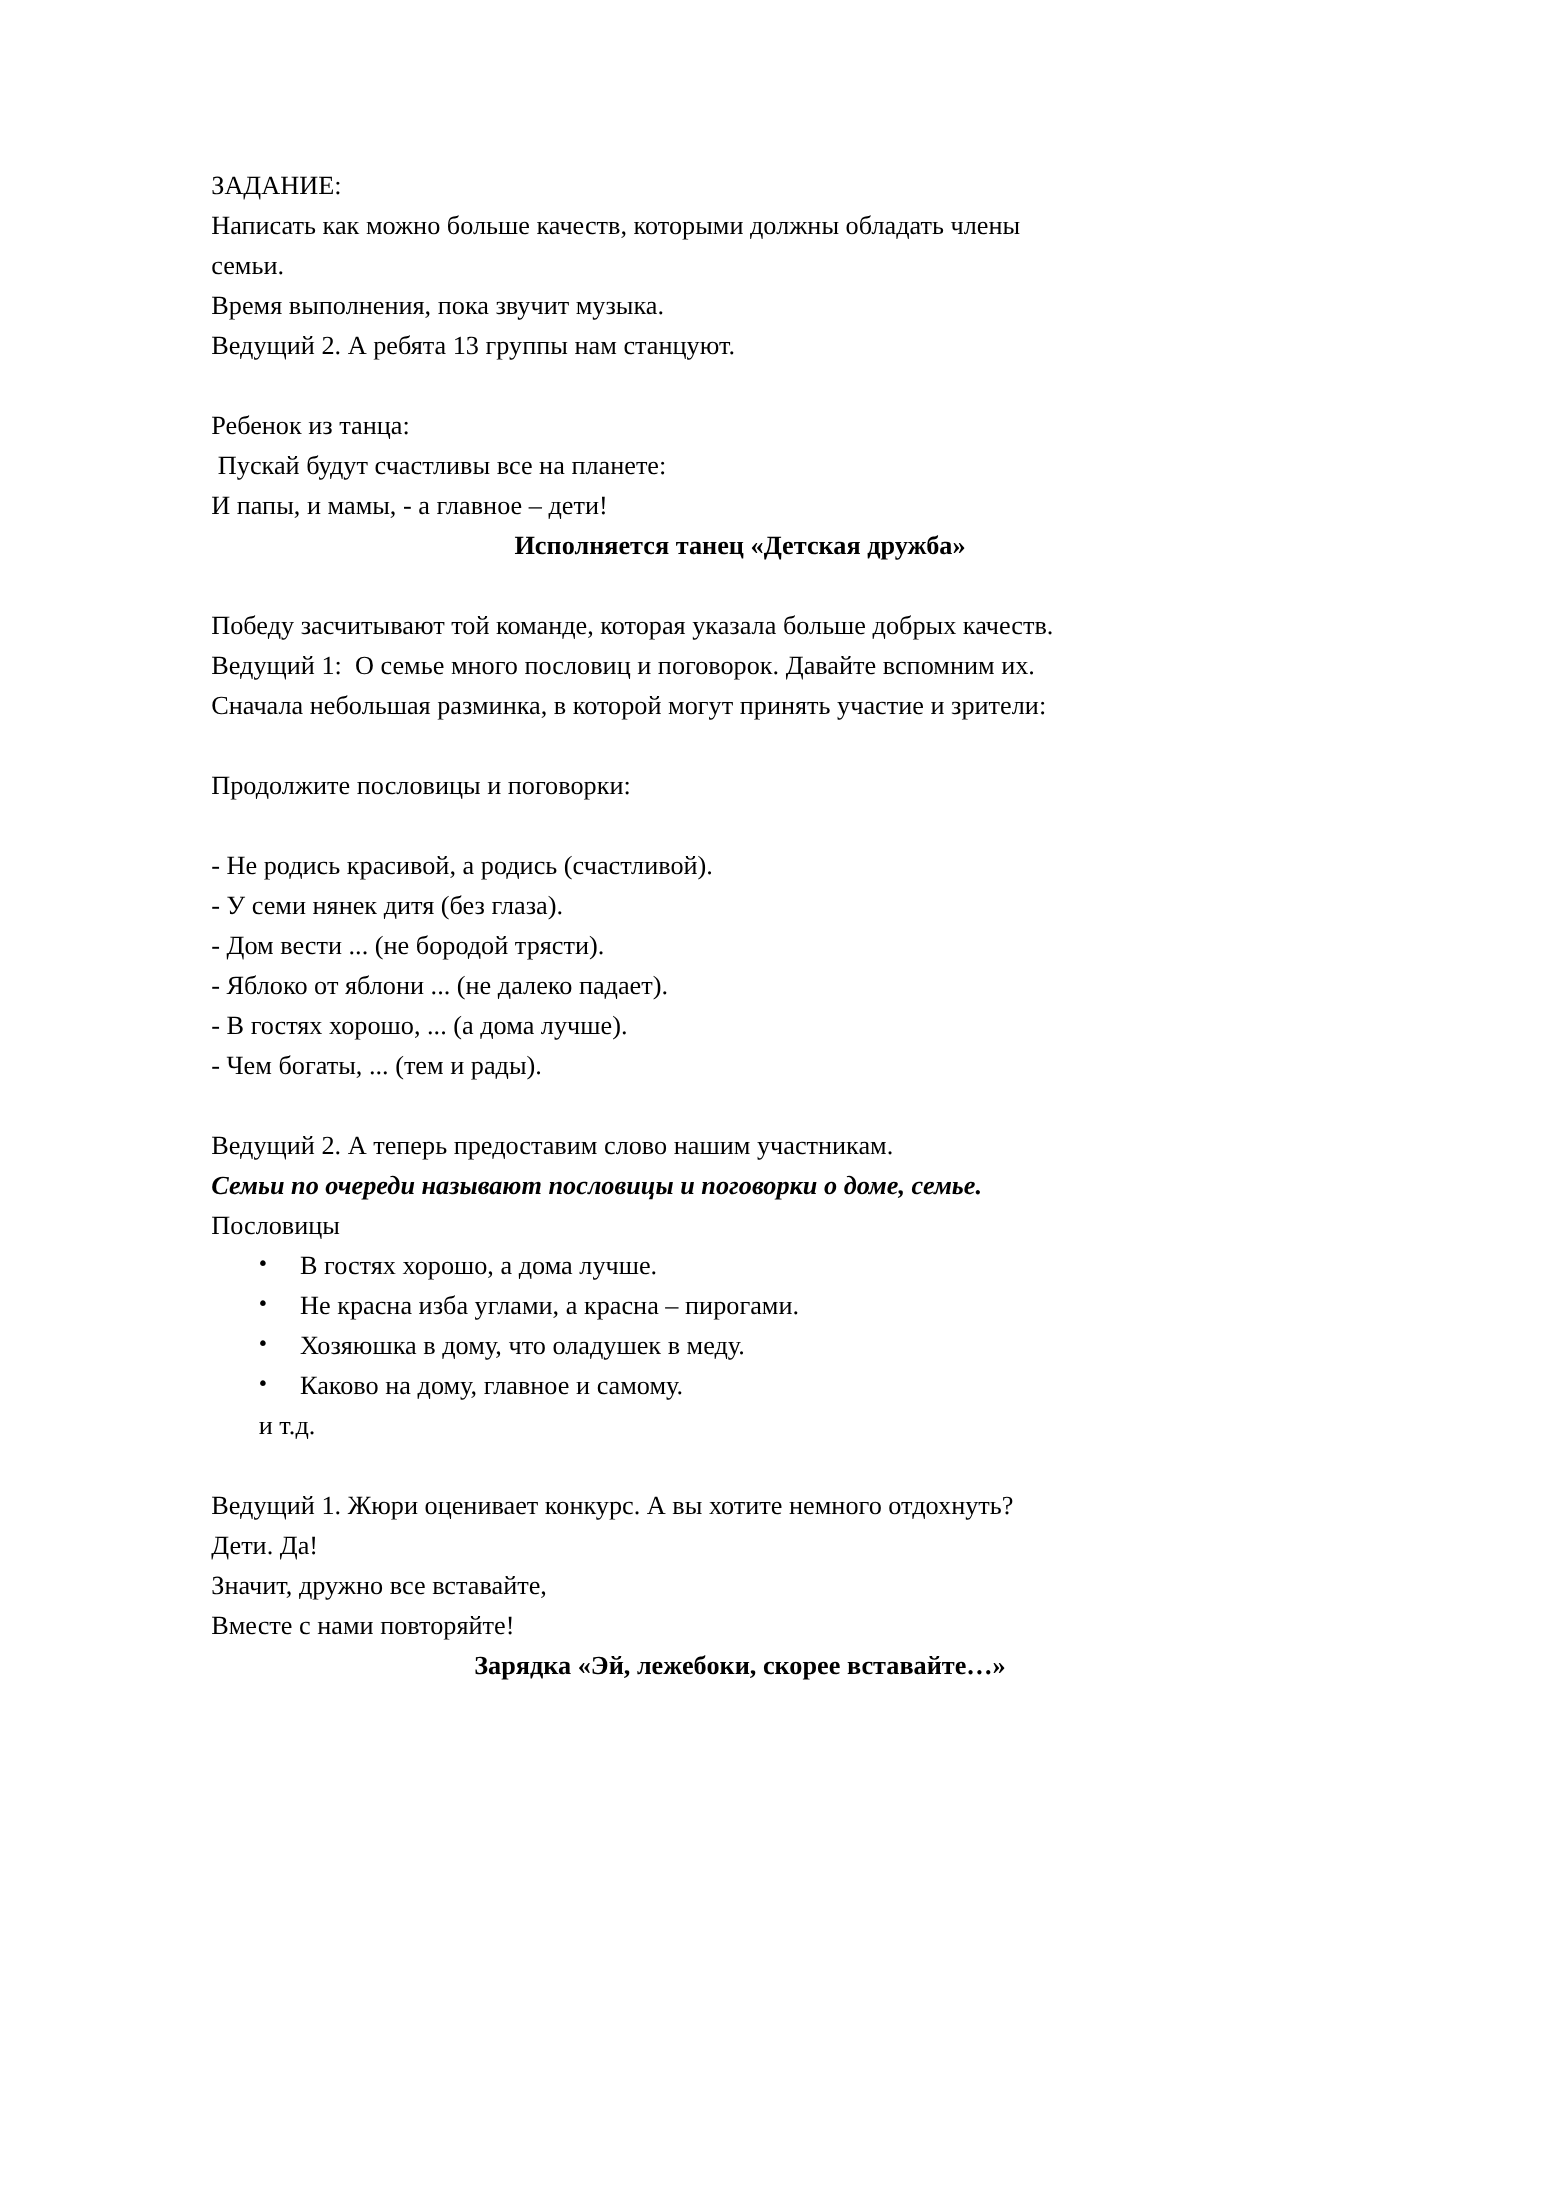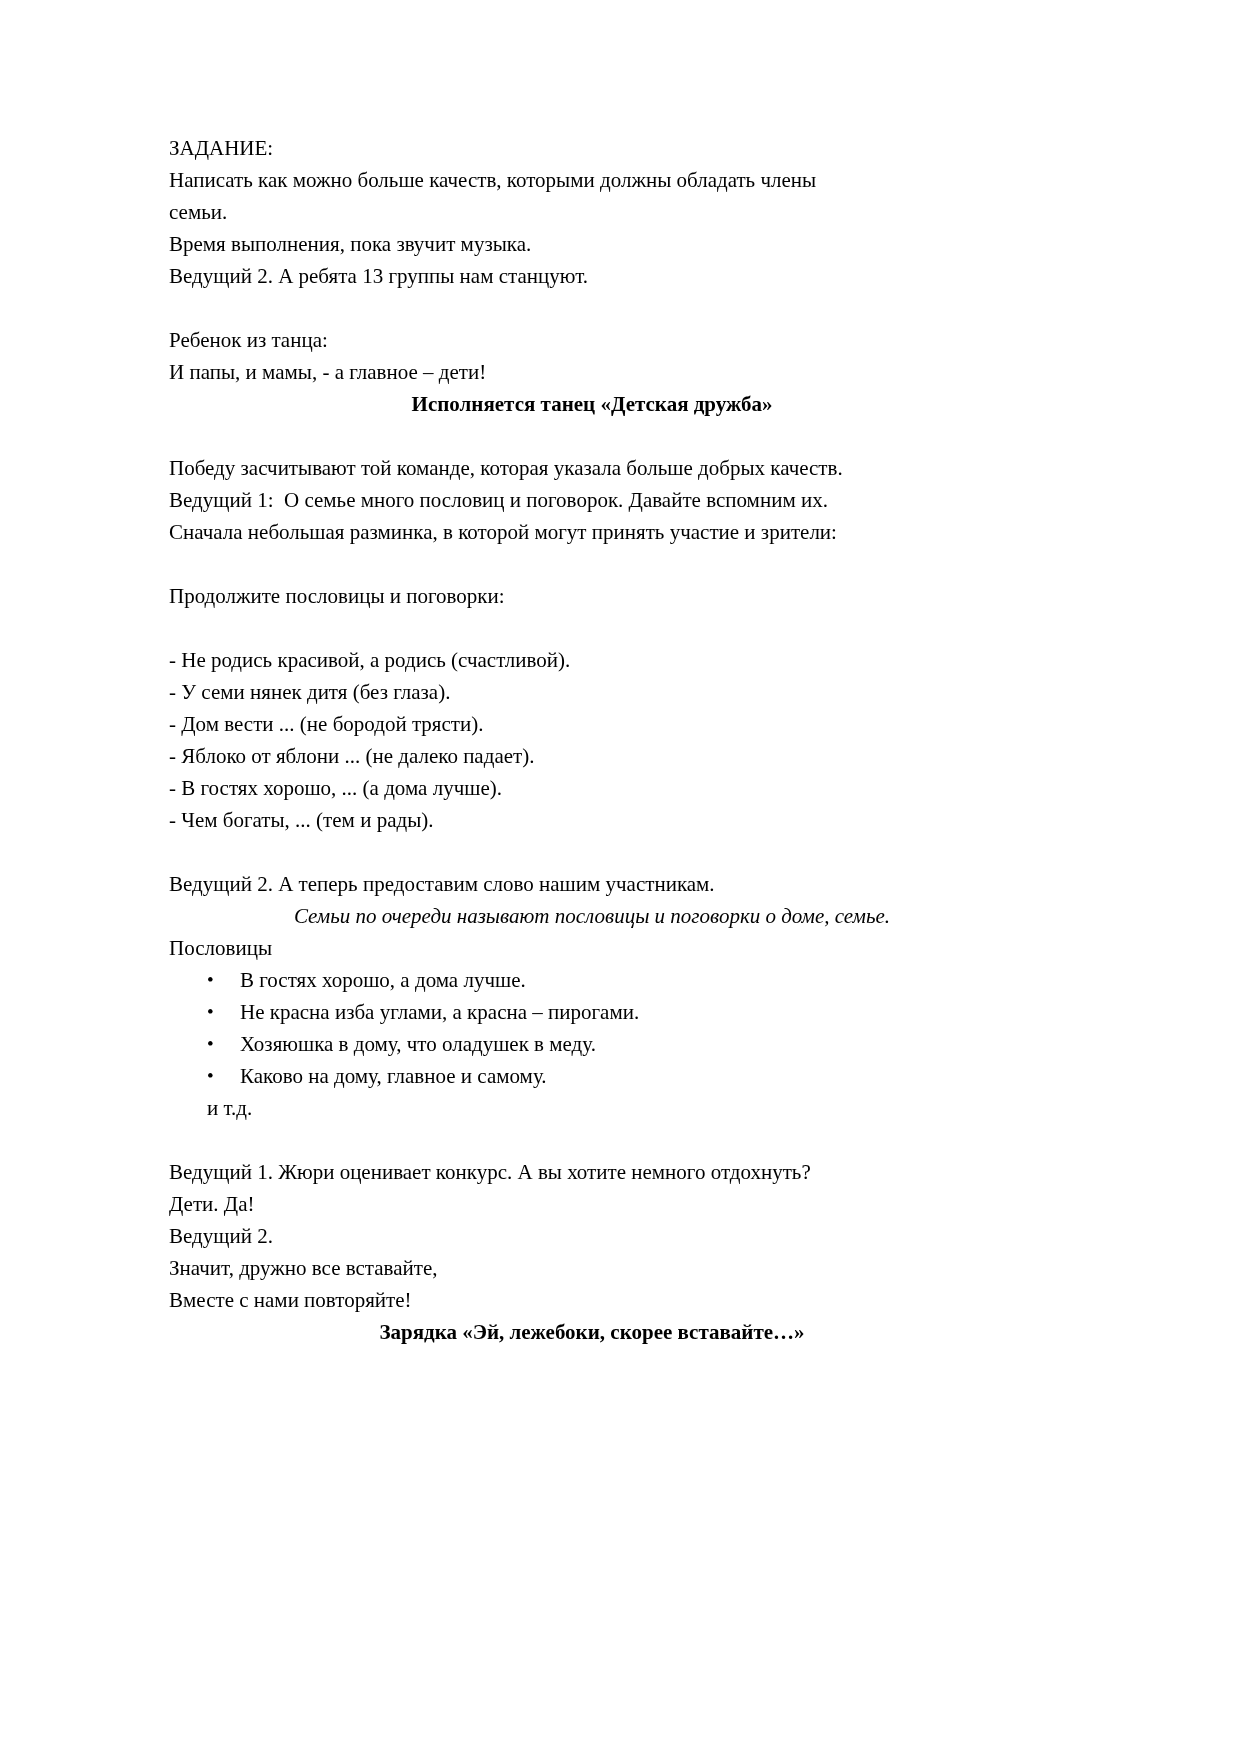--- a/index.html
+++ b/index.html
@@ -19,21 +19,21 @@
     font-size: 21px;
     overflow: hidden;
   }
   .line {
     line-height: 32px;
     min-height: 32px;
     white-space: pre-wrap;
     margin-left: 12px;
   }
   .line.bold { font-weight: bold; }
-  .line.bold-italic { font-weight: normal; font-style: italic; text-align: center; }
+  .line.bold-italic { font-weight: bold; font-style: italic; }
   .line.center { text-align: center; }
   .line.indent { padding-left: 38px; }
   .line.bullet { position: relative; padding-left: 71px; }
   .bullet-glyph {
     position: absolute;
     left: 38px;
     top: 0;
     font-size: 19px;
   }
 </style>
@@ -41,20 +41,21 @@
 <body>
 
 <div class="page">
     <div class="line">ЗАДАНИЕ:</div>
     <div class="line">Написать как можно больше качеств, которыми должны обладать члены</div>
     <div class="line">семьи.</div>
     <div class="line">Время выполнения, пока звучит музыка.</div>
     <div class="line">Ведущий 2. А ребята 13 группы нам станцуют.</div>
     <div class="line">&nbsp;</div>
     <div class="line">Ребенок из танца:</div>
+    <div class="line"> Пускай будут счастливы все на планете:</div>
     <div class="line">И папы, и мамы, - а главное – дети!</div>
     <div class="line bold center">Исполняется танец «Детская дружба»</div>
     <div class="line">&nbsp;</div>
     <div class="line">Победу засчитывают той команде, которая указала больше добрых качеств.</div>
     <div class="line">Ведущий 1:  О семье много пословиц и поговорок. Давайте вспомним их.</div>
     <div class="line">Сначала небольшая разминка, в которой могут принять участие и зрители:</div>
     <div class="line">&nbsp;</div>
     <div class="line">Продолжите пословицы и поговорки:</div>
     <div class="line">&nbsp;</div>
     <div class="line">- Не родись красивой, а родись (счастливой).</div>
@@ -68,17 +69,16 @@
     <div class="line bold-italic">Семьи по очереди называют пословицы и поговорки о доме, семье.</div>
     <div class="line">Пословицы</div>
     <div class="line bullet"><span class="bullet-glyph">•</span><span>В гостях хорошо, а дома лучше.</span></div>
     <div class="line bullet"><span class="bullet-glyph">•</span><span>Не красна изба углами, а красна – пирогами.</span></div>
     <div class="line bullet"><span class="bullet-glyph">•</span><span>Хозяюшка в дому, что оладушек в меду.</span></div>
     <div class="line bullet"><span class="bullet-glyph">•</span><span>Каково на дому, главное и самому.</span></div>
     <div class="line indent">и т.д.</div>
     <div class="line">&nbsp;</div>
     <div class="line">Ведущий 1. Жюри оценивает конкурс. А вы хотите немного отдохнуть?</div>
     <div class="line">Дети. Да!</div>
-    <div class="line">Ведущий 2.</div>
     <div class="line">Значит, дружно все вставайте,</div>
     <div class="line">Вместе с нами повторяйте!</div>
     <div class="line bold center">Зарядка «Эй, лежебоки, скорее вставайте…»</div>
   </div>
 
 </body></html>

